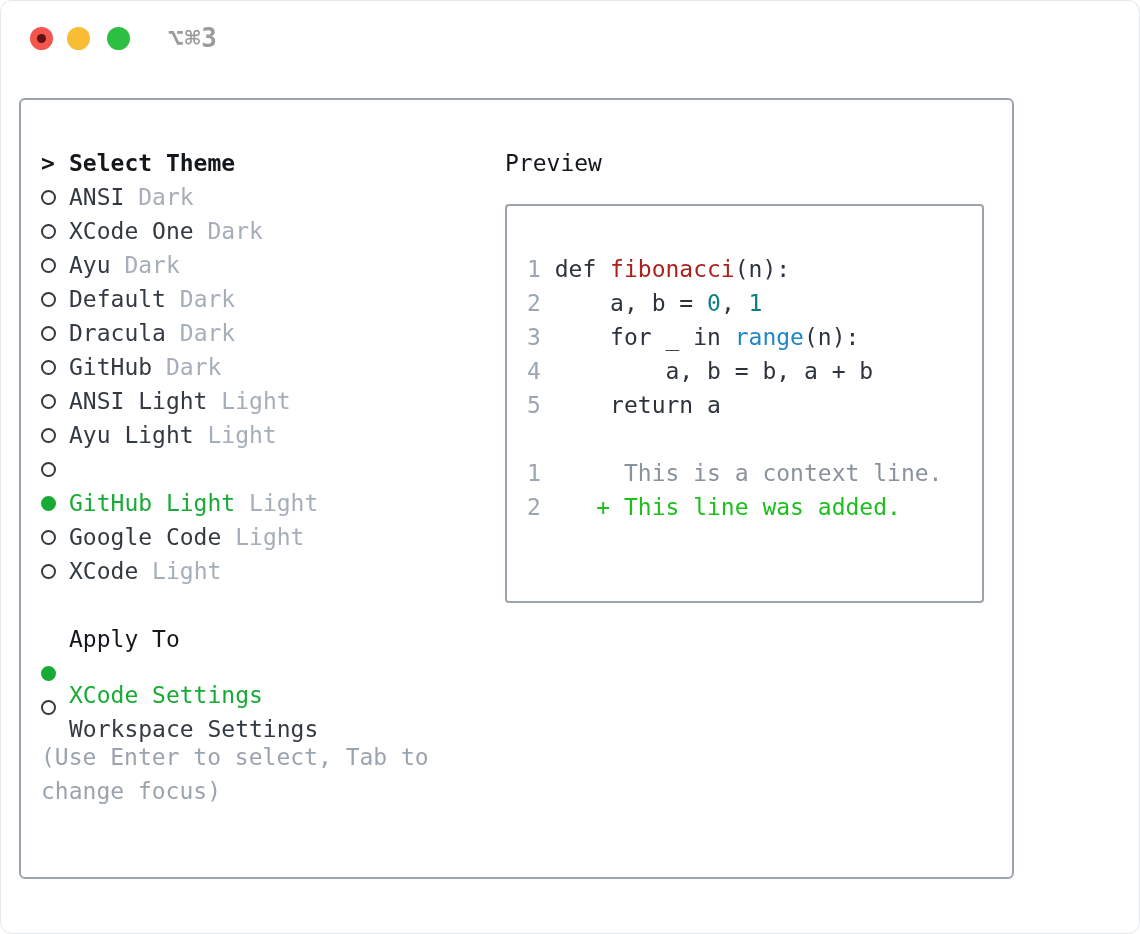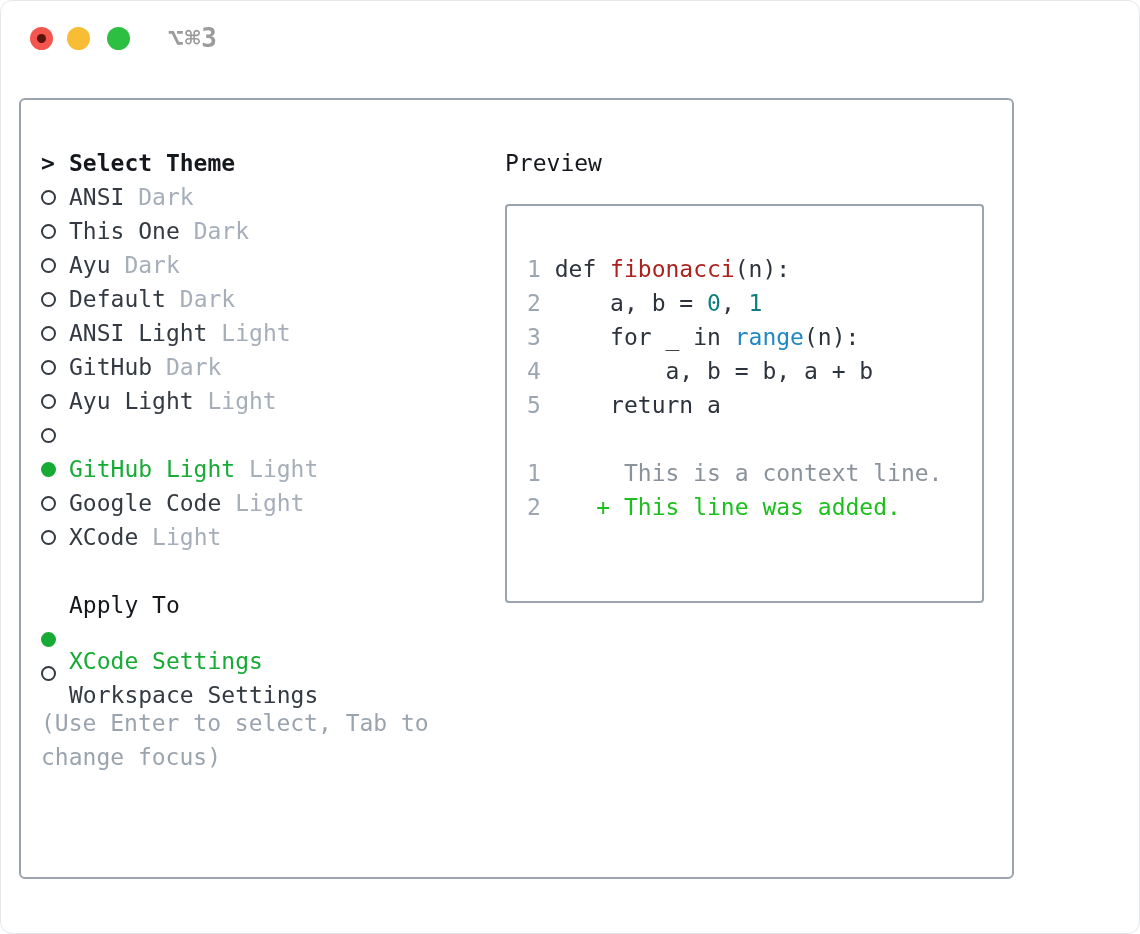--- a/index.html
+++ b/index.html
@@ -82,37 +82,41 @@
         <span class="caret">&gt;</span>
         <span class="header-text">Select Theme</span>
       </div>
       <div id="theme-list">
           <div class="row">
             <span class="radio"></span>
             <span class="label"><span class="name">ANSI</span> <span class="tag">Dark</span></span>
           </div>
           <div class="row">
             <span class="radio"></span>
-            <span class="label"><span class="name">This One</span> <span class="tag">Dark</span></span>
+            <span class="label"><span class="name">XCode One</span> <span class="tag">Dark</span></span>
           </div>
           <div class="row">
             <span class="radio"></span>
             <span class="label"><span class="name">Ayu</span> <span class="tag">Dark</span></span>
           </div>
           <div class="row">
             <span class="radio"></span>
             <span class="label"><span class="name">Default</span> <span class="tag">Dark</span></span>
           </div>
           <div class="row">
             <span class="radio"></span>
-            <span class="label"><span class="name">ANSI Light</span> <span class="tag">Light</span></span>
+            <span class="label"><span class="name">Dracula</span> <span class="tag">Dark</span></span>
           </div>
           <div class="row">
             <span class="radio"></span>
             <span class="label"><span class="name">GitHub</span> <span class="tag">Dark</span></span>
+          </div>
+          <div class="row">
+            <span class="radio"></span>
+            <span class="label"><span class="name">ANSI Light</span> <span class="tag">Light</span></span>
           </div>
           <div class="row">
             <span class="radio"></span>
             <span class="label"><span class="name">Ayu Light</span> <span class="tag">Light</span></span>
           </div>
           <div class="row">
             <span class="radio"></span>
           </div>
           <div class="row">
             <span class="radio sel"></span>

